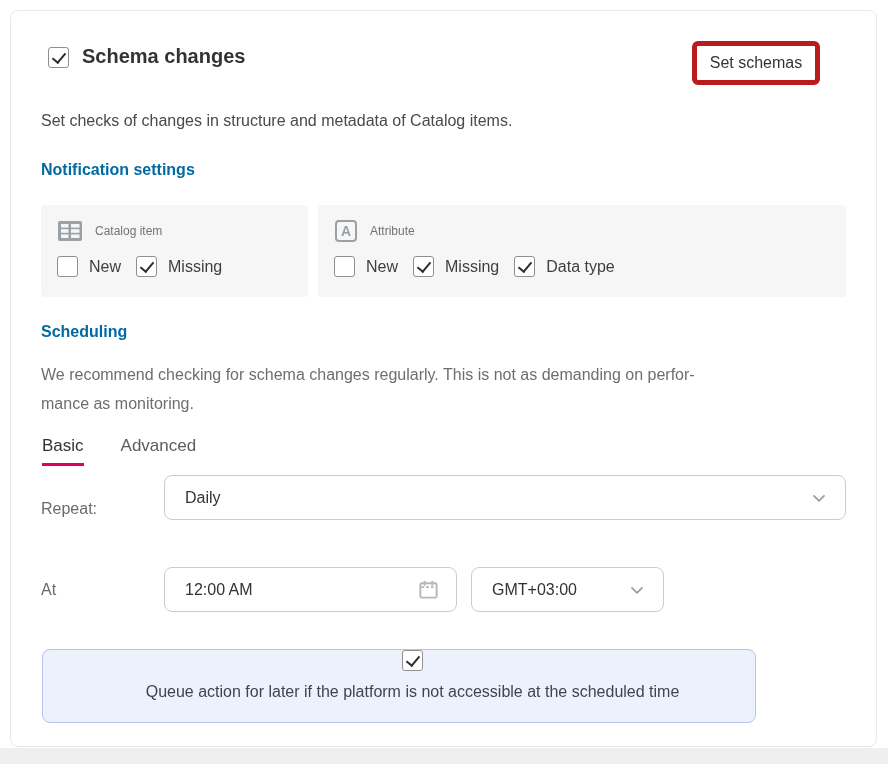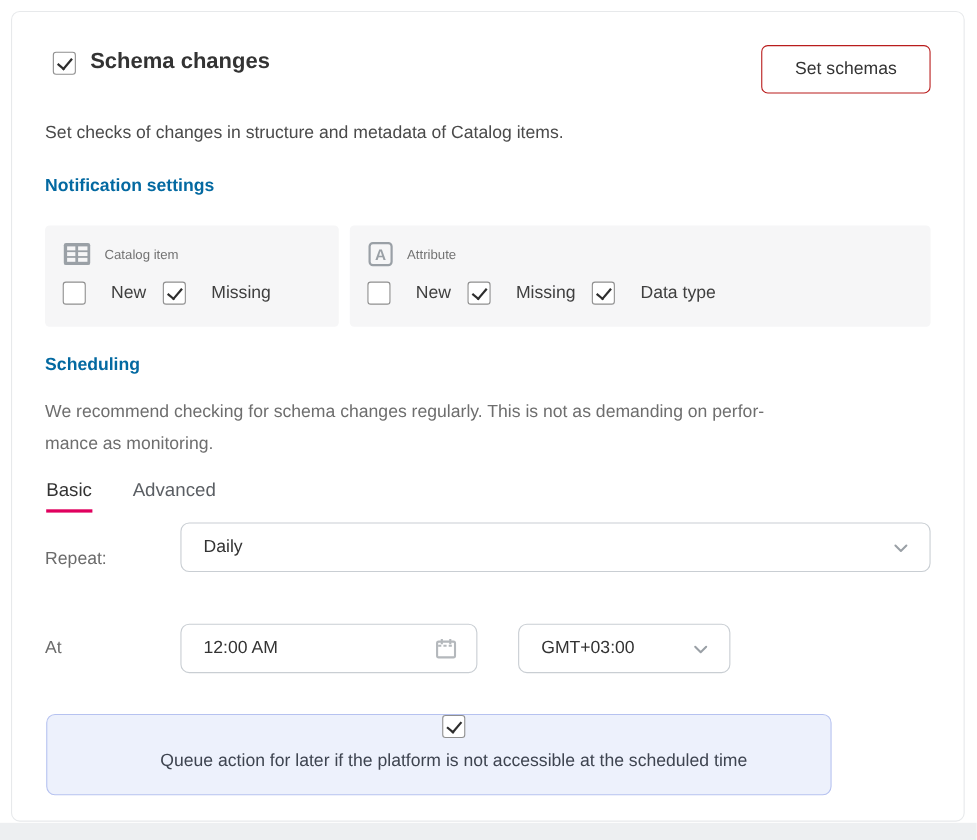--- a/index.html
+++ b/index.html
@@ -39,23 +39,23 @@
     border-width: 0 2.5px 2.5px 0;
     transform: rotate(40deg);
   }
   
   .header-row {
     position: absolute; left: 37px; top: 34px;
     display: flex; align-items: flex-end; gap: 13px;
   }
   .page-title { font-size: 20px; font-weight: 700; color: #333; }
   .set-schemas-btn {
-    position: absolute; left: 681px; top: 30px; width: 154px; height: 44px;
+    position: absolute; left: 681px; top: 30px; width: 128px; height: 44px;
     background: #fff;
-    border: 1px solid #b91c1c;
+    border: 5px solid #b91c1c;
     border-radius: 6px;
     font-size: 16px; color: #333;
     display: flex; align-items: center; justify-content: center;
     cursor: pointer;
     font-family: "Liberation Sans", sans-serif;
   }
   .main-desc {
     position: absolute; left: 30px; top: 101px;
     font-size: 16px; color: #4a4a4a;
   }
@@ -70,21 +70,21 @@
     position: absolute; top: 194px; height: 92px;
     background: #f6f6f7;
     border-radius: 4px;
     padding: 14px 16px;
   }
   .card-1 { left: 30px; width: 267px; }
   .card-2 { left: 307px; width: 528px; }
   .card-title-row { display: flex; align-items: center; gap: 12px; height: 24px; }
   .card-title { font-size: 12px; color: #737373; }
   .card-options { display: flex; align-items: center; margin-top: 13px; }
-  .opt { display: flex; align-items: center; gap: 23px; margin-right: 15px; }
+  .opt { display: flex; align-items: center; gap: 11px; margin-right: 15px; }
   .opt-label { font-size: 16px; color: #3f3f3f; }
   
   .sched-desc {
     position: absolute; left: 30px; top: 349px;
     font-size: 16px; color: #6e6e6e; line-height: 29px;
   }
   .sched-desc span { display: block; }
   .tabs {
     position: absolute; left: 31px; top: 425px;
     display: flex; gap: 37px;
@@ -110,21 +110,21 @@
     background: #fff;
     border: 1px solid #c9ced3;
     border-radius: 8px;
     display: flex; align-items: center;
     padding: 0 16px 0 20px;
     font-size: 16px; color: #333;
     cursor: pointer;
   }
   .control .value { flex: 1 1 auto; }
   .repeat-select { left: 153px; top: 464px; width: 682px; }
-  .time-input    { left: 153px; top: 556px; width: 270px; }
+  .time-input    { left: 153px; top: 556px; width: 293px; }
   .tz-select     { left: 460px; top: 556px; width: 193px; }
   .ctrl-icon { flex: 0 0 auto; display: flex; align-items: center; }
   
   .notice {
     position: absolute; left: 31px; top: 638px; width: 714px; height: 74px;
     background: #edf1fc;
     border: 1px solid #b6c2f0;
     border-radius: 8px;
     display: flex; align-items: center; gap: 12px;
     padding-left: 27px;

